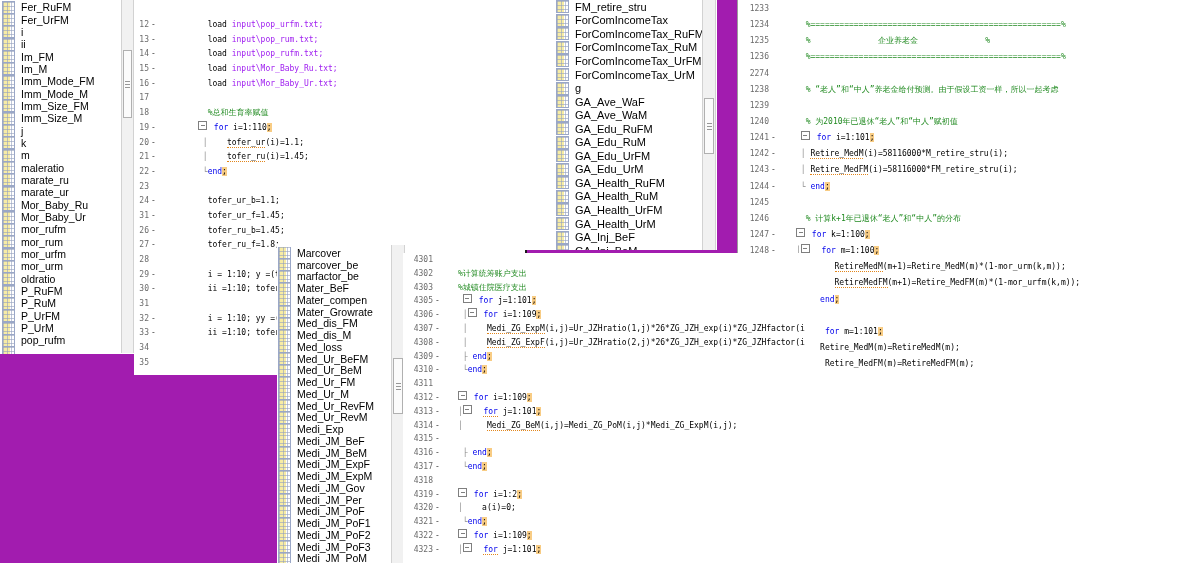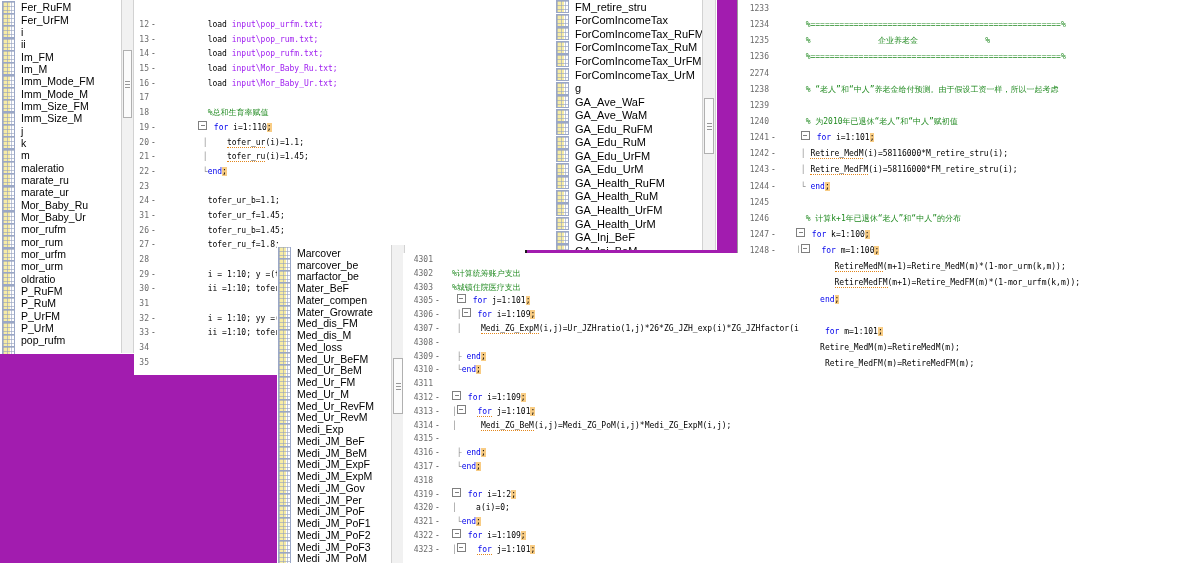--- a/index.html
+++ b/index.html
@@ -27,21 +27,21 @@
 
   #ed1{left:134px;top:0;width:389px;height:357px;--lh:14.7px;padding-top:18px;padding-left:2px;
        border-right:2px solid #1a1a1a;z-index:2}
   #ed1 .num{width:13px}#ed1 .dash{width:9px}#ed1 .code{margin-left:40px}
 
   #ed2{left:737px;top:0;width:467px;height:563px;--lh:16.15px;padding-top:1px;padding-left:4px;
        border-left:1px solid #9c9c9c;z-index:4}
   #ed2 .num{width:27px}#ed2 .dash{width:9px}#ed2 .code{margin-left:18px}
 
   #ed3{left:403px;top:253px;width:400px;height:310px;--lh:13.8px;padding-left:3px;z-index:6}
-  #ed3 .num{width:27px}#ed3 .dash{width:9px}#ed3 .code{margin-left:10px}
+  #ed3 .num{width:27px}#ed3 .dash{width:9px}#ed3 .code{margin-left:16px}
 
   
   .list{color:#000}
   .lrow{display:flex;align-items:center;height:var(--rowh);overflow:hidden}
   .vicon{width:11px;height:11px;flex:none;border:1px solid #9aa7c7;margin-right:6px;
          background-color:#fff;
          background-image:
            repeating-linear-gradient(180deg, rgba(148,160,190,.6) 0 1px, transparent 1px 4px),
            repeating-linear-gradient(90deg, rgba(148,160,190,.6) 0 1px, transparent 1px 4px),
            linear-gradient(90deg,#f7eca4 0 7px,#ffffff 7px)}
@@ -460,21 +460,21 @@
   </div>
 
   <div class="panel editor" id="ed3">
     <div class="lines">
         <div class="cl"><span class="num">4301</span><span class="dash"></span><span class="code"></span></div>
         <div class="cl"><span class="num">4302</span><span class="dash"></span><span class="code"><span class="c-g">%计算统筹账户支出</span></span></div>
         <div class="cl"><span class="num">4303</span><span class="dash"></span><span class="code"><span class="c-g">%城镇住院医疗支出</span></span></div>
         <div class="cl"><span class="num">4305</span><span class="dash">-</span><span class="code"><span class="c-f"> </span><span class="fbox"></span><span class="c-k"> </span><span class="c-b">for</span><span class="c-k"> j=1:101</span><span class="c-hl">;</span></span></div>
         <div class="cl"><span class="num">4306</span><span class="dash">-</span><span class="code"><span class="c-f"> │</span><span class="fbox"></span><span class="c-k"> </span><span class="c-b">for</span><span class="c-k"> i=1:109</span><span class="c-hl">;</span></span></div>
         <div class="cl"><span class="num">4307</span><span class="dash">-</span><span class="code"><span class="c-f"> │</span><span class="c-k">    </span><span class="c-u">Medi_ZG_ExpM</span><span class="c-k">(i,j)=Ur_JZHratio(1,j)*26*ZG_JZH_exp(i)*ZG_JZHfactor(i</span></span></div>
-        <div class="cl"><span class="num">4308</span><span class="dash">-</span></div>
+        <div class="cl"><span class="num">4308</span><span class="dash">-</span><span class="code"><span class="c-f"> │</span><span class="c-k">    </span><span class="c-u">Medi_ZG_ExpF</span><span class="c-k">(i,j)=Ur_JZHratio(2,j)*26*ZG_JZH_exp(i)*ZG_JZHfactor(i</span></span></div>
         <div class="cl"><span class="num">4309</span><span class="dash">-</span><span class="code"><span class="c-f"> ├ </span><span class="c-b">end</span><span class="c-hl">;</span></span></div>
         <div class="cl"><span class="num">4310</span><span class="dash">-</span><span class="code"><span class="c-f"> └</span><span class="c-b">end</span><span class="c-hl">;</span></span></div>
         <div class="cl"><span class="num">4311</span><span class="dash"></span><span class="code"></span></div>
         <div class="cl"><span class="num">4312</span><span class="dash">-</span><span class="code"><span class="fbox"></span><span class="c-k"> </span><span class="c-b">for</span><span class="c-k"> i=1:109</span><span class="c-hl">;</span></span></div>
         <div class="cl"><span class="num">4313</span><span class="dash">-</span><span class="code"><span class="c-f">│</span><span class="fbox"></span><span class="c-k">  </span><span class="c-bu">for</span><span class="c-k"> j=1:101</span><span class="c-hl">;</span></span></div>
         <div class="cl"><span class="num">4314</span><span class="dash">-</span><span class="code"><span class="c-f">│</span><span class="c-k">     </span><span class="c-u">Medi_ZG_BeM</span><span class="c-k">(i,j)=Medi_ZG_PoM(i,j)*Medi_ZG_ExpM(i,j);</span></span></div>
         <div class="cl"><span class="num">4315</span><span class="dash">-</span></div>
         <div class="cl"><span class="num">4316</span><span class="dash">-</span><span class="code"><span class="c-f"> ├ </span><span class="c-b">end</span><span class="c-hl">;</span></span></div>
         <div class="cl"><span class="num">4317</span><span class="dash">-</span><span class="code"><span class="c-f"> └</span><span class="c-b">end</span><span class="c-hl">;</span></span></div>
         <div class="cl"><span class="num">4318</span><span class="dash"></span><span class="code"></span></div>

